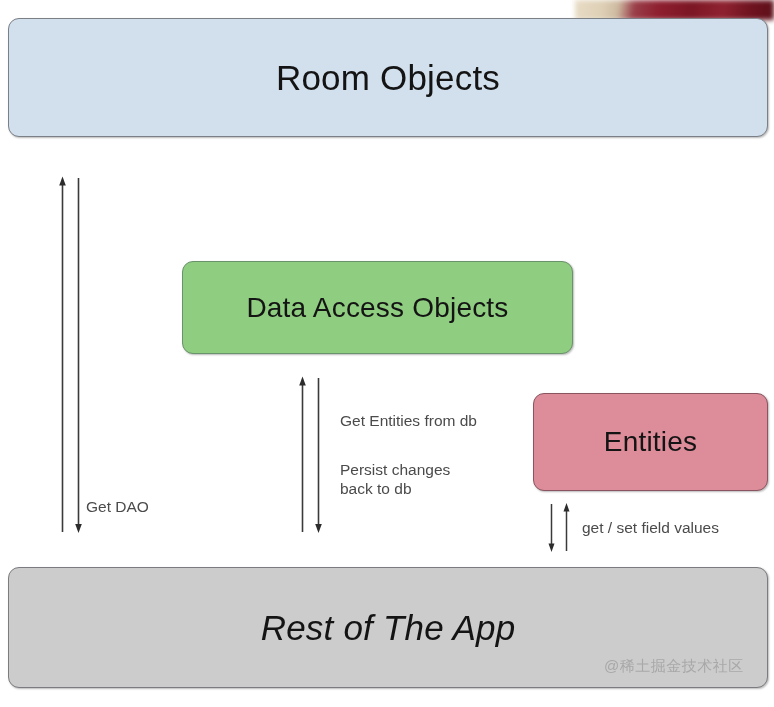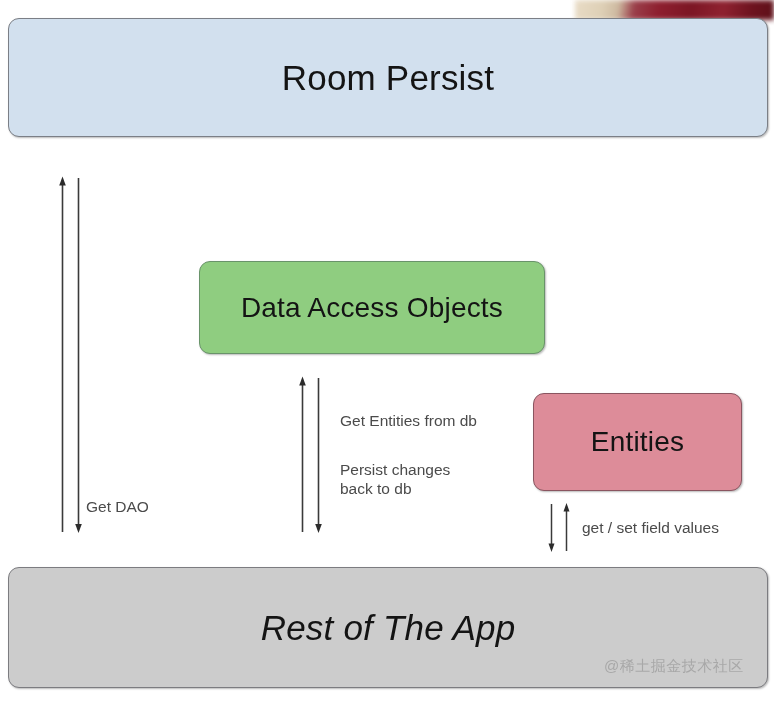--- a/index.html
+++ b/index.html
@@ -62,32 +62,31 @@
     width: 760px;
     height: 119px;
     background: #d2e0ee;
     border-color: #7b7f86;
   }
   #box-room-database .node-label { font-size: 35px; }
 
   #box-dao {
     left: 182px;
     top: 261px;
-    width: 346px;
+    width: 391px;
     height: 93px;
     background: #8fcd80;
     border-color: #69936a;
-    margin-left: 17px;
   }
   #box-dao .node-label { font-size: 28px; }
 
   #box-entities {
     left: 533px;
     top: 393px;
-    width: 209px;
+    width: 235px;
     height: 98px;
     background: #dd8c99;
     border-color: #8a5560;
   }
   #box-entities .node-label { font-size: 28px; }
 
   #box-rest-of-app {
     left: 8px;
     top: 567px;
     width: 760px;
@@ -129,21 +128,21 @@
   }
 </style>
 </head>
 <body>
 
 <div id="canvas">
 
   <div class="photo-fragment"></div>
 
   <div class="node" id="box-room-database">
-    <span class="node-label">Room Persist</span>
+    <span class="node-label">Room Objects</span>
   </div>
 
   <div class="node" id="box-dao">
     <span class="node-label">Data Access Objects</span>
   </div>
 
   <div class="node" id="box-entities">
     <span class="node-label">Entities</span>
   </div>
 

